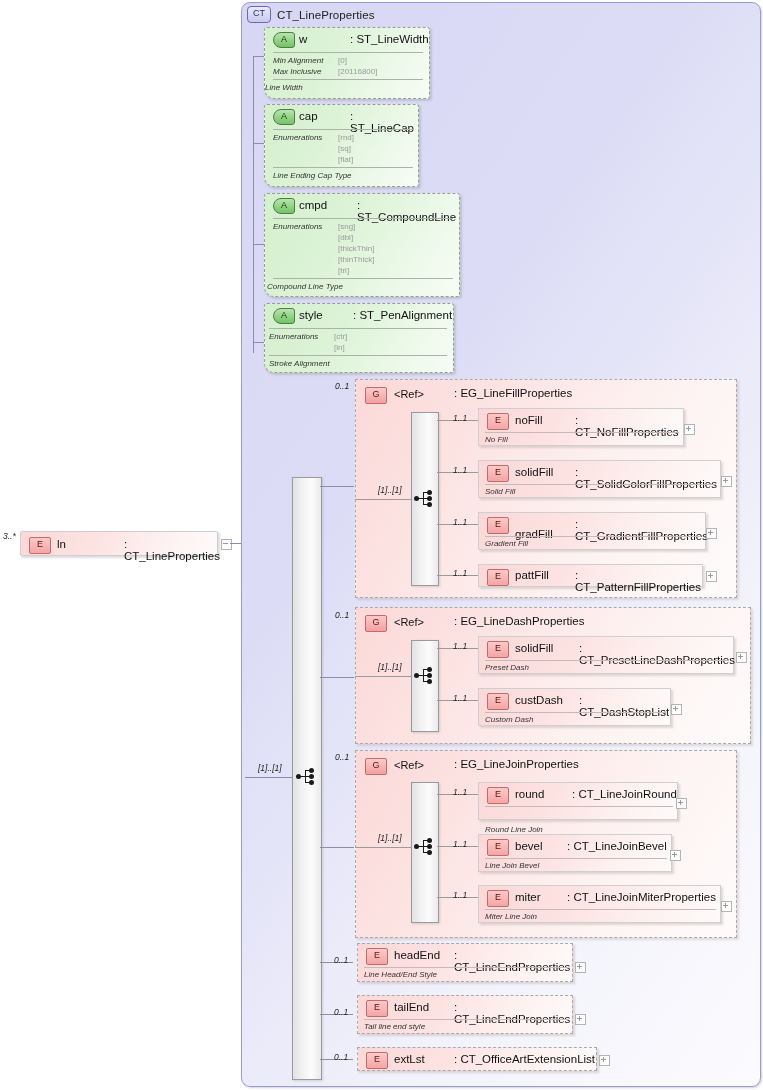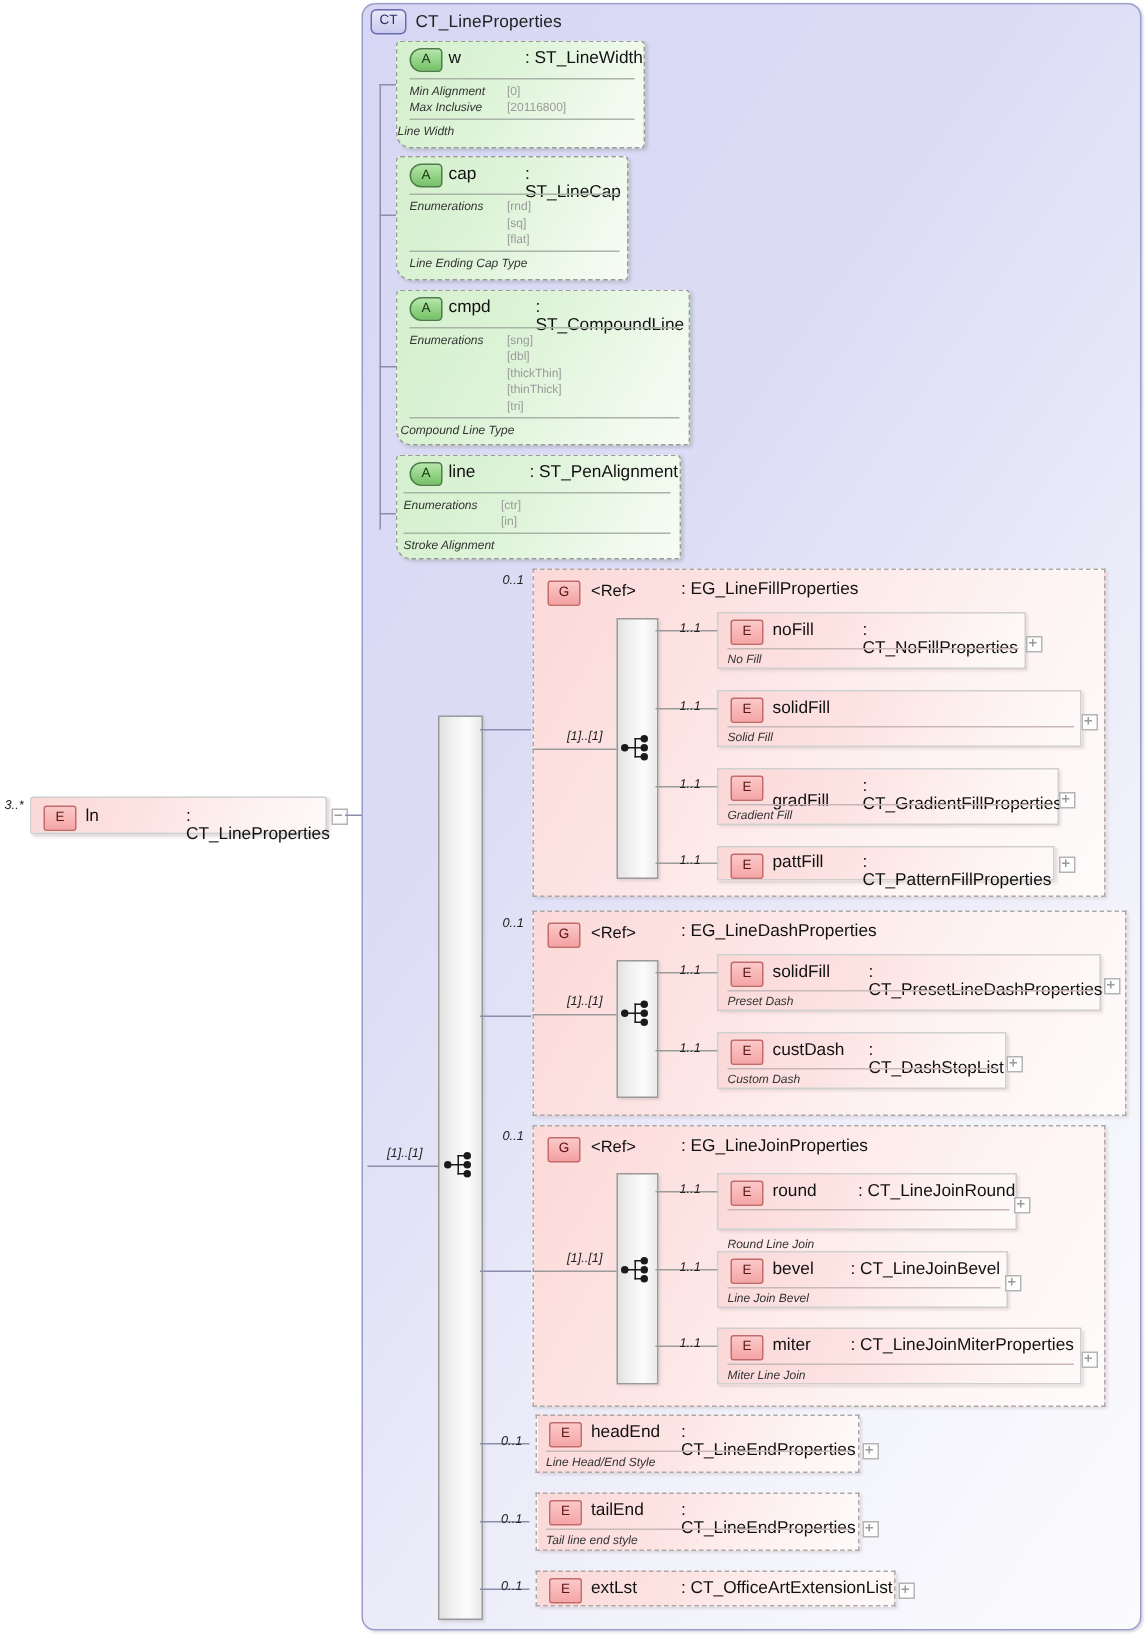--- a/index.html
+++ b/index.html
@@ -174,21 +174,21 @@
     <div class="facet-val" style="left:73px;top:39px;">[dbl]</div>
     <div class="facet-val" style="left:73px;top:50px;">[thickThin]</div>
     <div class="facet-val" style="left:73px;top:61px;">[thinThick]</div>
     <div class="facet-val" style="left:73px;top:72px;">[tri]</div>
     <div class="sep" style="left:8px;top:84px;width:180px;"></div>
     <div class="doc" style="left:2px;top:88px;">Compound Line Type</div>
   </div>
 
   <div class="node attr-box" style="left:264px;top:303px;width:190px;height:70px;">
     <div class="a-badge">A</div>
-    <div class="a-name" style="left:34px;top:5px;">line</div>
+    <div class="a-name" style="left:34px;top:5px;">style</div>
     <div class="a-type" style="left:88px;top:5px;">: ST_PenAlignment</div>
     <div class="sep" style="left:4px;top:24px;width:178px;"></div>
     <div class="facet-label" style="left:4px;top:28px;">Enumerations</div>
     <div class="facet-val" style="left:69px;top:28px;">[ctr]</div>
     <div class="facet-val" style="left:69px;top:39px;">[in]</div>
     <div class="sep" style="left:4px;top:51px;width:178px;"></div>
     <div class="doc" style="left:4px;top:55px;">Stroke Alignment</div>
   </div>
 
   <div class="seqbar" style="left:292px;top:477px;width:28px;height:601px;"></div>
@@ -247,20 +247,21 @@
     <div class="e-type" style="left:96px;top:5px;">: CT_NoFillProperties</div>
     <div class="sep" style="left:6px;top:23px;width:194px;border-top-color:#c9b8b8;"></div>
     <div class="doc" style="left:6px;top:26px;">No Fill</div>
   </div>
   <div class="plus" style="left:684px;top:424px;"></div>
 
   <div class="occ" style="left:453px;top:465px;">1..1</div>
   <div class="node el-box" style="left:478px;top:460px;width:243px;height:38px;">
     <div class="e-badge">E</div>
     <div class="e-name" style="left:36px;top:5px;">solidFill</div>
+    <div class="e-type" style="left:96px;top:5px;">: CT_SolidColorFillProperties</div>
     <div class="sep" style="left:6px;top:23px;width:231px;border-top-color:#c9b8b8;"></div>
     <div class="doc" style="left:6px;top:26px;">Solid Fill</div>
   </div>
   <div class="plus" style="left:721px;top:476px;"></div>
 
   <div class="occ" style="left:453px;top:517px;">1..1</div>
   <div class="node el-box" style="left:478px;top:512px;width:228px;height:38px;">
     <div class="e-badge">E</div>
     <div class="e-name" style="left:36px;top:5px;margin-top:10px;">gradFill</div>
     <div class="e-type" style="left:96px;top:5px;">: CT_GradientFillProperties</div>

